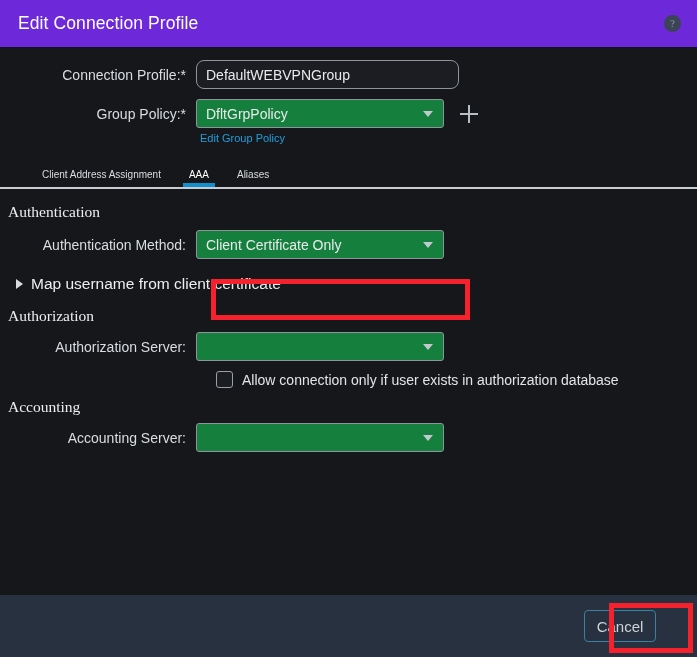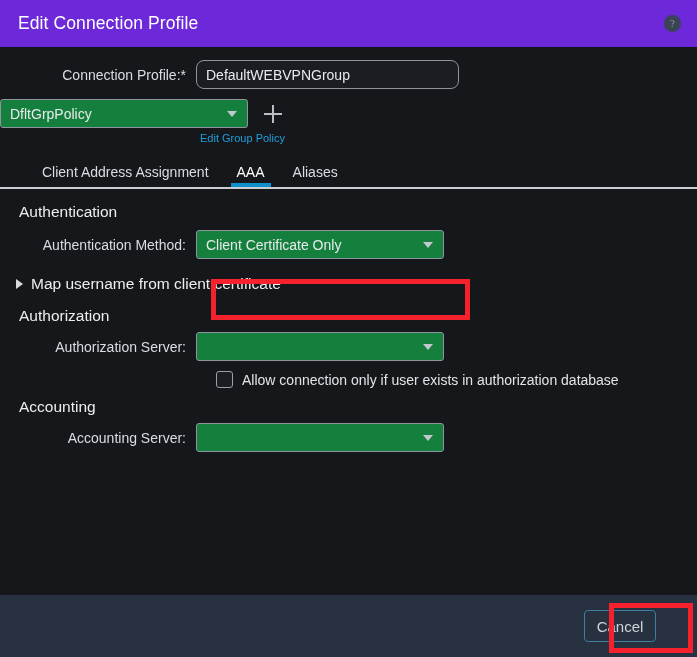--- a/index.html
+++ b/index.html
@@ -153,21 +153,21 @@
 
   
   .tabs {
     display: flex;
     align-items: flex-end;
     padding-left: 28px;
     height: 33px;
     position: relative;
   }
   .tab {
-    font-size: 14px;
+    font-size: 10px;
     color: #d9dde1;
     padding: 0 14px 7px 14px;
     cursor: pointer;
     position: relative;
     white-space: nowrap;
   }
   .tab.active {
     color: #ffffff;
   }
   .tab.active::after {
@@ -185,22 +185,23 @@
     margin: 0 0 0 0;
   }
 
   
   .content {
     padding: 14px 0 0 0;
   }
   .section-heading {
     font-size: 15.5px;
     color: #eceef0;
-    padding-left: 19px;
+    padding-left: 8px;
     margin-bottom: 9px;
+    font-family: Liberation Serif, serif;
   }
   .section-heading.tight { margin-bottom: 7px; }
 
   .cb-row {
     display: flex;
     align-items: center;
     margin-bottom: 10px;
   }
   .cb-spacer { width: 216px; }
   .checkbox {
@@ -313,20 +314,21 @@
   <div class="dialog-body">
 
     <div class="top-form">
 
       <div class="form-row">
         <div class="form-label">Connection Profile:*</div>
         <input class="text-input" type="text" value="DefaultWEBVPNGroup" style="">
       </div>
 
       <div class="form-row">
+        <div class="form-label">Group Policy:*</div>
         <div class="select-box">
           <span>DfltGrpPolicy</span>
           <span class="caret"></span>
         </div>
         <div class="plus-icon"></div>
       </div>
 
       <div class="sublink-row">
         <div class="sublink-spacer"></div>
         <span class="sub-link">Edit Group Policy</span>

